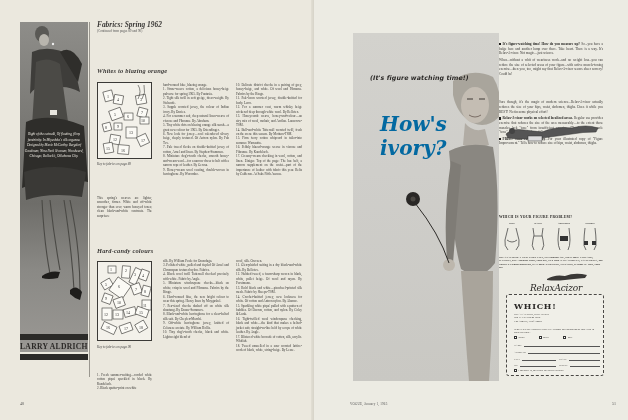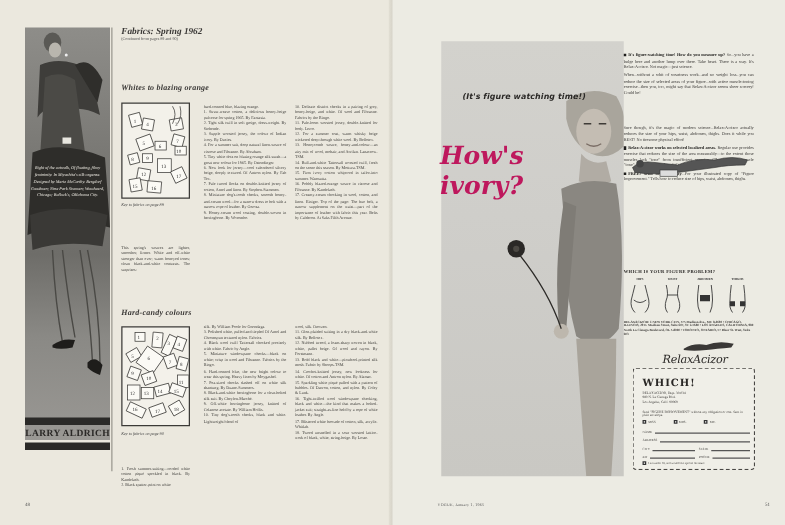--- a/index.html
+++ b/index.html
@@ -13,21 +13,21 @@
     background: linear-gradient(to right, #e2dfd4, #d6d3c8 50%, #e4e2d9); }
 
   
   .fashion-col { position: absolute; left: 20px; top: 22px; width: 68px; height: 380px; }
   .fashion-illustration { position: absolute; left: 0; top: 0; width: 68px; height: 330px;
     background: linear-gradient(180deg, #8e8d89 0%, #7a7975 30%, #6e6d69 55%, #8a8985 75%, #9a9894 100%); overflow: hidden; }
   .fashion-illustration svg { position: absolute; left: 0; top: 0; }
   .fashion-caption { position: absolute; left: 4px; top: 106px; width: 60px; text-align: center;
     font-size: 3.4px; line-height: 5.6px; font-style: italic; color: #efece4; }
   .aldrich-bar-top { position: absolute; left: 0; top: 312px; width: 68px; height: 6px; background: #2b2a28; }
-  .aldrich-name { position: absolute; left: 0; top: 320px; width: 68px; text-align: right;
+  .aldrich-name { position: absolute; left: 0; top: 320px; width: 68px; text-align: left;
     font-size: 7.6px; letter-spacing: 0.3px; font-weight: bold; color: #2a2826; }
   .aldrich-bar-bottom { position: absolute; left: 0; top: 332px; width: 68px; height: 6px; background: #2b2a28; }
   .folio-left { position: absolute; left: 20px; top: 401px; font-size: 4px; color: #555; }
   .vrule { position: absolute; left: 89px; top: 22px; width: 1px; height: 355px; background: #9a978f; }
 
   .article-title { position: absolute; left: 97px; top: 20px; font-size: 7.4px; font-style: italic; font-weight: bold; color: #3a3836; }
   .article-cont { position: absolute; left: 97px; top: 29px; font-size: 3.3px; color: #555; }
 
   .section-head { position: absolute; font-size: 6.4px; font-style: italic; font-weight: bold; color: #3a3836; letter-spacing: 0.2px; }
   .key-box { position: absolute; width: 55px; border: 1px solid #3b3a37; background: #f3f1ea; overflow: hidden; }
@@ -38,22 +38,22 @@
   .body-col p { margin: 0; }
 
   .mag-footer { position: absolute; left: 350px; top: 402px; font-size: 3.2px; color: #555; letter-spacing: 0.2px; }
 
   
   .ad-photo { position: absolute; left: 353px; top: 33px; width: 146px; height: 348px;
     background: linear-gradient(180deg, #d3d2cd 0%, #cfceca 40%, #c9c8c3 100%); overflow: hidden; }
   .ad-photo svg { position: absolute; left: 0; top: 0; }
   .ad-tagline { position: absolute; left: 370px; top: 74px; font-family: "DejaVu Sans", sans-serif; font-style: italic; font-weight: bold;
     font-size: 6.3px; color: #2a2826; letter-spacing: 0.1px; }
-  .ad-headline { position: absolute; left: 352px; top: 112px; font-family: "DejaVu Serif", serif; font-style: italic; font-weight: bold;
-    font-size: 20px; line-height: 24px; color: #be185d; }
+  .ad-headline { position: absolute; left: 380px; top: 112px; font-family: "DejaVu Serif", serif; font-style: italic; font-weight: bold;
+    font-size: 20px; line-height: 24px; color: #0369a1; }
 
   .ad-copy { position: absolute; left: 499px; top: 42px; width: 104px; font-size: 3.4px; line-height: 4.6px; color: #3a3836; }
   .ad-copy p { margin-bottom: 2.2px; text-align: justify; }
   .ad-copy .lead { font-weight: bold; color: #1f1e1c; }
   .ad-bullet { display: inline-block; width: 2.4px; height: 2.4px; background: #1f1e1c; margin-right: 1.2px; vertical-align: middle; }
 
   .ad-device-illus { position: absolute; left: 502px; top: 108px; width: 100px; height: 30px; }
   .problem-head { position: absolute; left: 499px; top: 215px; width: 104px; font-size: 3.6px; font-weight: bold; letter-spacing: 0.3px; color: #2a2826; }
   .figures-row { position: absolute; left: 500px; top: 222px; width: 102px; height: 32px; display: flex; justify-content: space-between; }
   .figure-item { width: 24px; height: 32px; position: relative; }

